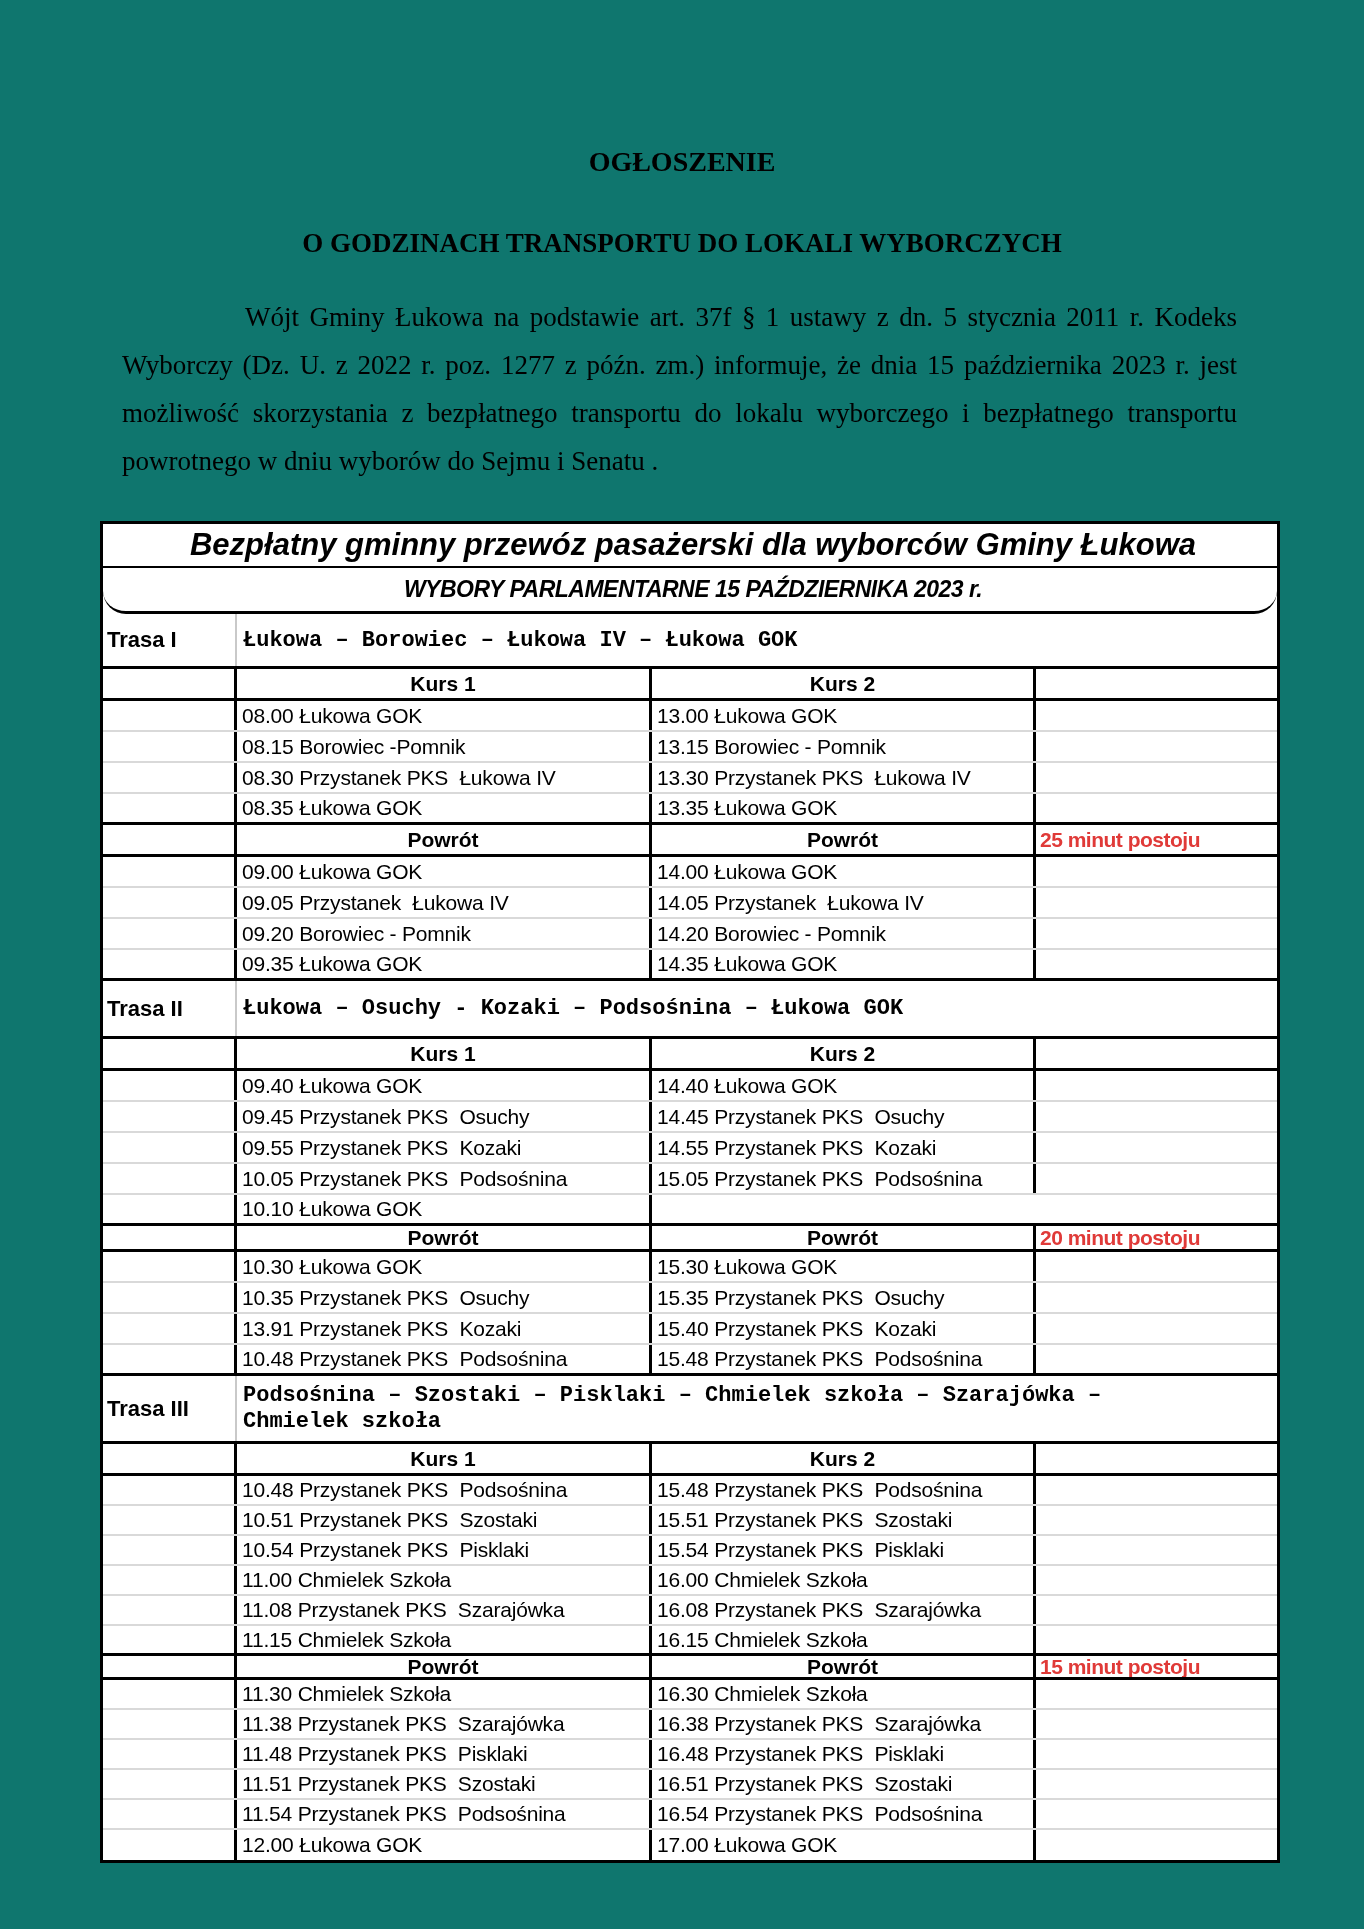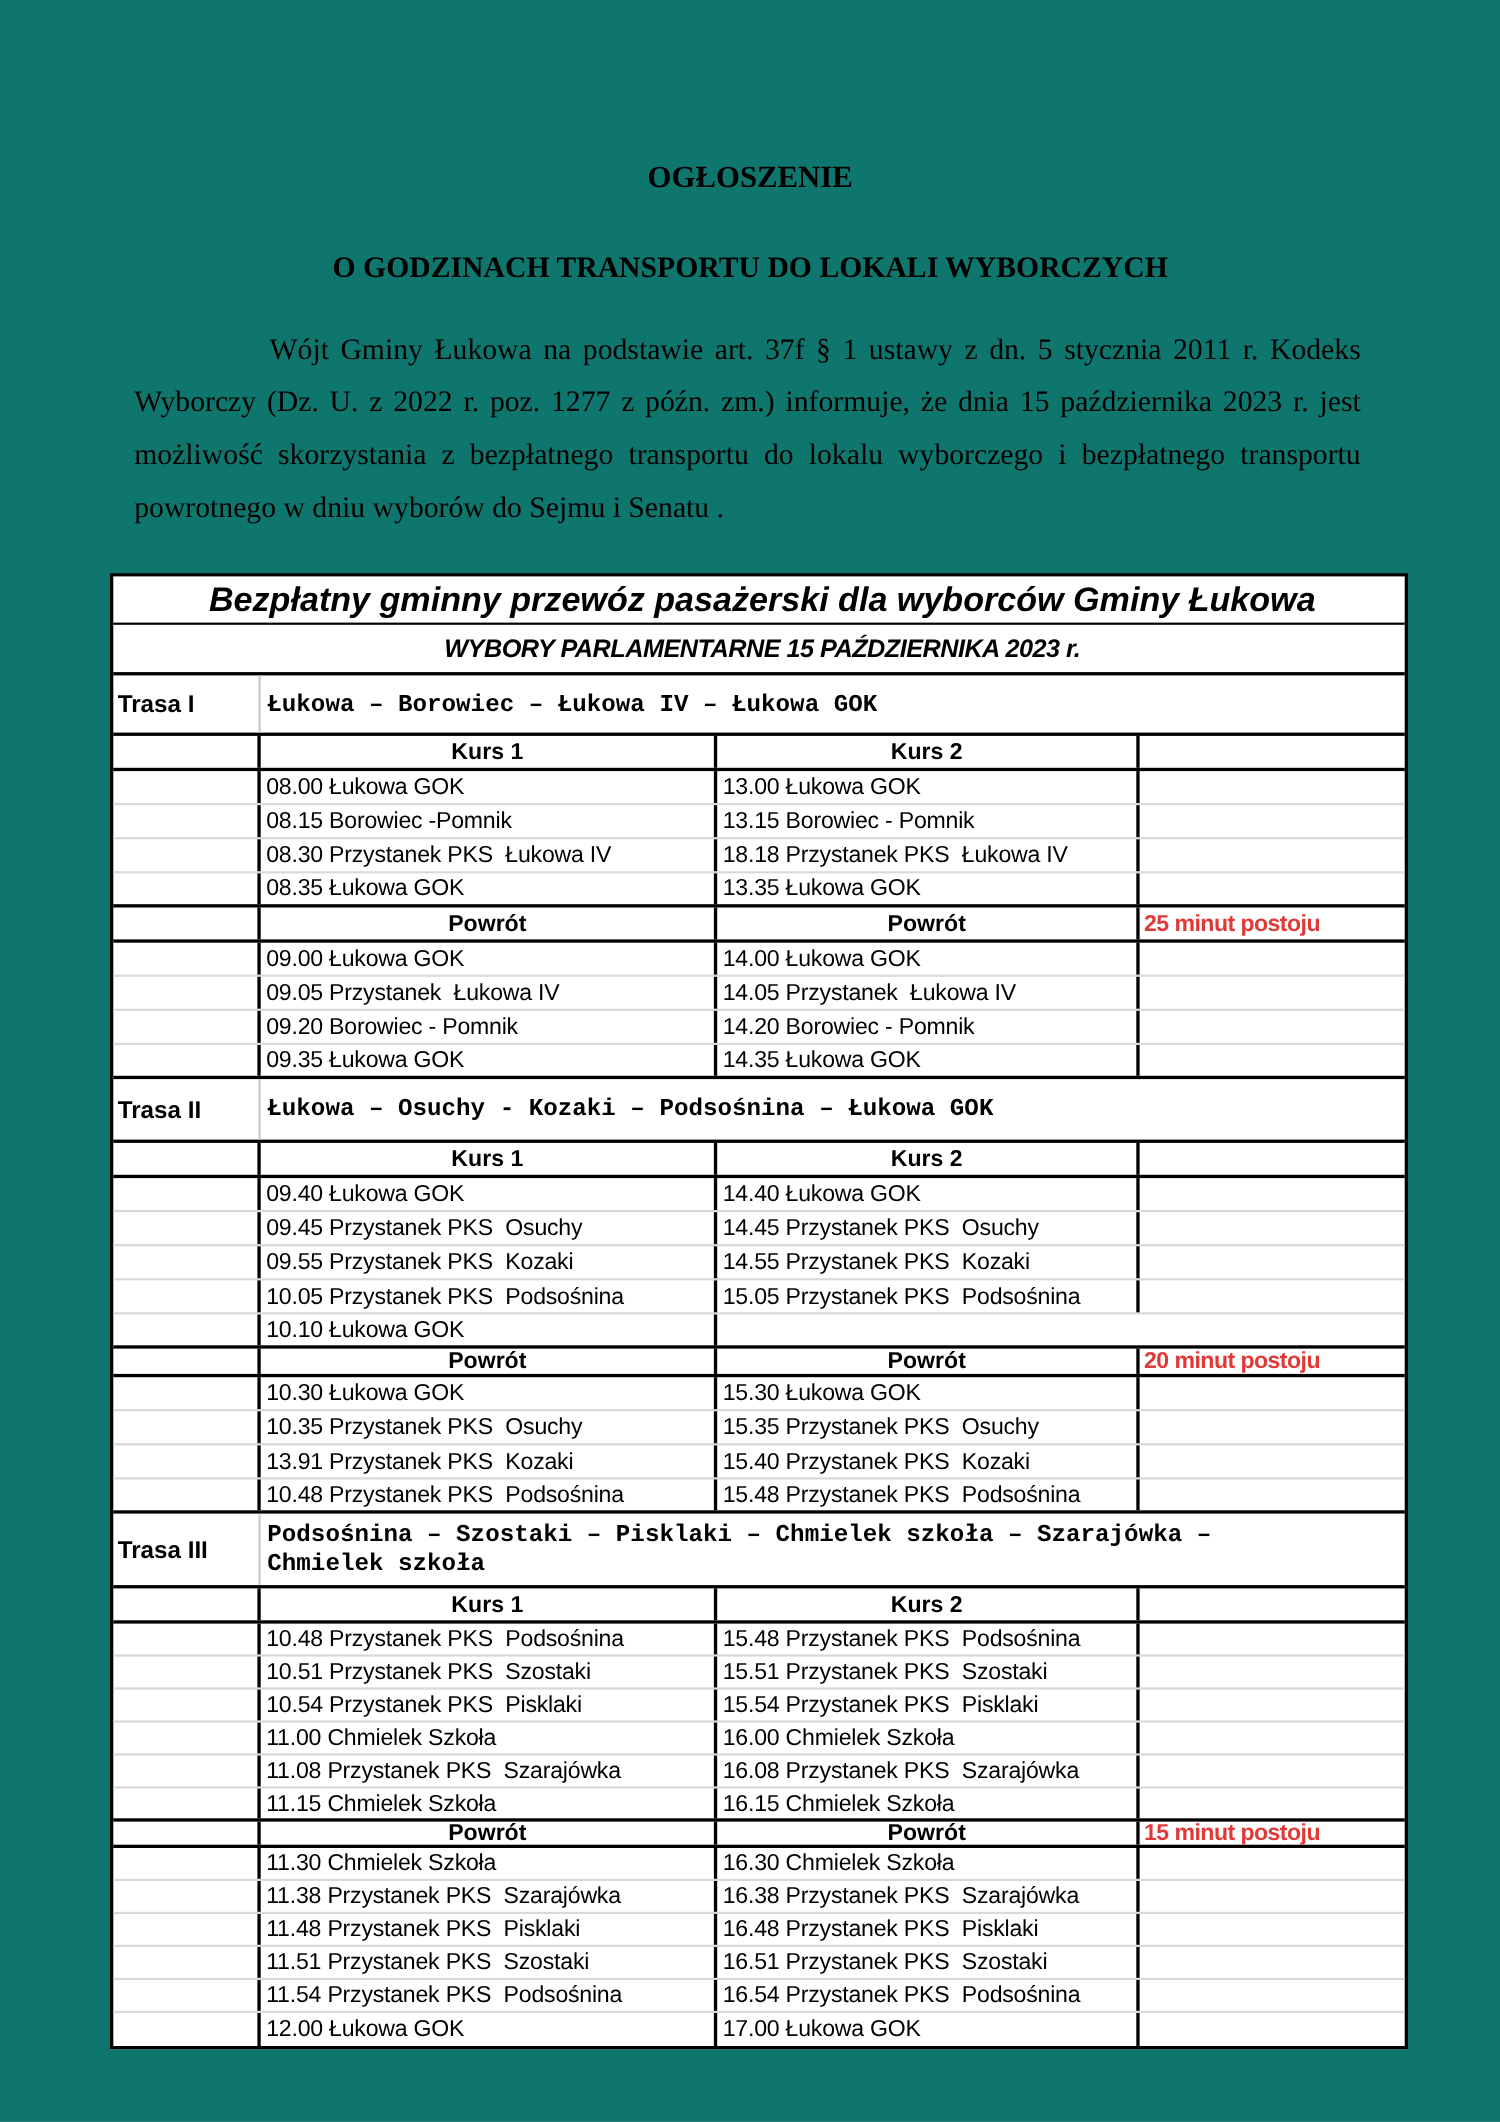--- a/index.html
+++ b/index.html
@@ -19,21 +19,21 @@
   .doc-paragraph {
     margin:34px 127px 0 122px;
     font-family:"Liberation Serif", serif; font-size:27px; line-height:48px;
     text-indent:123px; text-align:justify;
   }
   .ttable { margin:36px 0 0 100px; width:1180px; border:3px solid #000; background:#fff; }
   .trow { display:grid; grid-template-columns:134px 415px 384px 247px; }
   .cell { display:flex; align-items:center; overflow:hidden; }
   .c0,.c1,.c2 { border-right:3px solid #000; }
   .r-title { height:44px; border-bottom:2px solid #000; }
-  .r-sub   { height:46px; border-bottom:3px solid #000; }
+  .r-sub   { height:46px; border-bottom:3px solid #000;border-radius:23px; }
   .r-title .cell,.r-sub .cell { grid-column:1/5; justify-content:center; border-right:none;font-style:italic; }
   .tbl-title { font-size:31px; font-weight:bold; }
   .tbl-sub   { font-size:23px; font-weight:bold; letter-spacing:-0.5px; }
   .rt { border-bottom:3px solid #000; }
   .rt-1 { height:55px; } .rt-2 { height:58px; } .rt-3 { height:68px; }
   .rt .c0 { border-right:2px solid #c9c9c9; }
   .croute { grid-column:2/5; border-right:none; padding-left:6px;
             font-weight:bold; font-size:22px; white-space:pre;font-family:Liberation Mono, monospace; }
   .croute.two { flex-direction:column; align-items:flex-start; justify-content:center; line-height:26px; }
   .lab { padding-left:4px; font-weight:bold; font-size:22px; }
@@ -85,21 +85,21 @@
     </div>
     <div class="trow r-d">
       <div class="cell c0"></div>
       <div class="cell c1 dt">08.15 Borowiec -Pomnik</div>
       <div class="cell c2 dt">13.15 Borowiec - Pomnik</div>
       <div class="cell"></div>
     </div>
     <div class="trow r-d">
       <div class="cell c0"></div>
       <div class="cell c1 dt">08.30 Przystanek PKS  Łukowa IV</div>
-      <div class="cell c2 dt">18.18 Przystanek PKS  Łukowa IV</div>
+      <div class="cell c2 dt">13.30 Przystanek PKS  Łukowa IV</div>
       <div class="cell"></div>
     </div>
     <div class="trow r-d sep">
       <div class="cell c0"></div>
       <div class="cell c1 dt">08.35 Łukowa GOK</div>
       <div class="cell c2 dt">13.35 Łukowa GOK</div>
       <div class="cell"></div>
     </div>
     <div class="trow r-pw pw-1">
       <div class="cell c0"></div>

